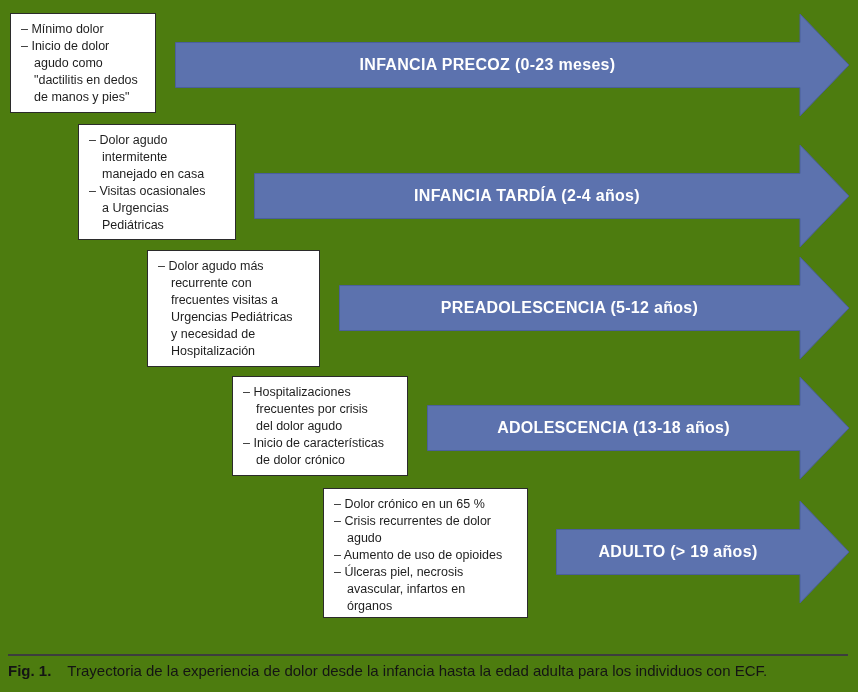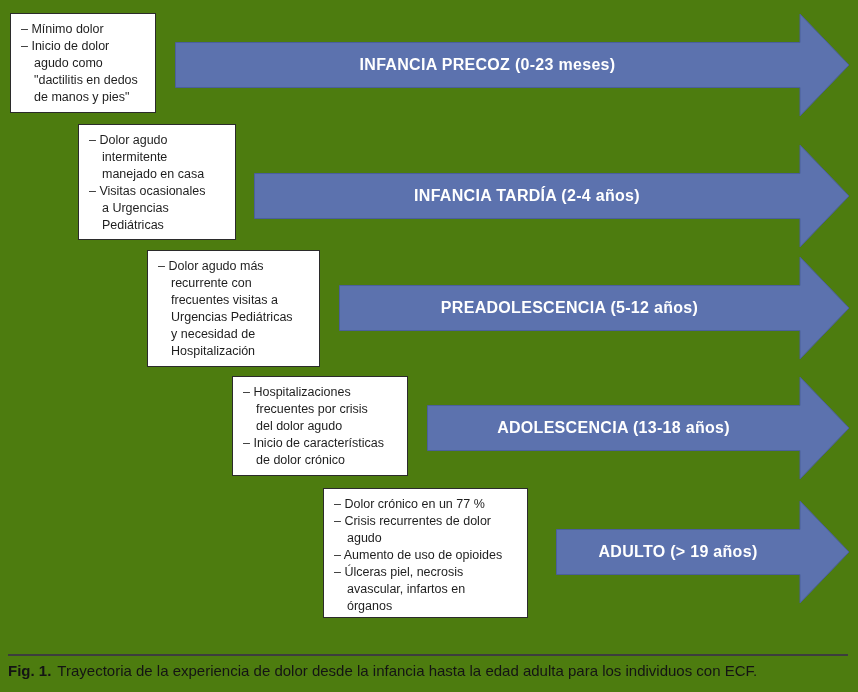--- a/index.html
+++ b/index.html
@@ -70,21 +70,21 @@
   .caption {
     position: absolute;
     left: 8px;
     top: 661px;
     font-size: 15px;
     line-height: 19px;
     color: #141414;
   }
   .caption .fig-label {
     font-weight: bold;
-    margin-right: 6px;
+    margin-right: 16px;
   }
 </style>
 </head>
 <body>
 
 <div class="figure">
 
   <div class="note-box" style="left:10px; top:13px; width:146px; height:100px;">
     <div class="bullet">– Mínimo dolor</div>
     <div class="bullet">– Inicio de dolor
@@ -137,21 +137,21 @@
 de dolor crónico</div>
   </div>
   <div class="arrow" style="left:427px; top:376px; width:423px;">
     <svg width="423" height="104" viewBox="0 0 423 104">
       <polygon points="0.5,29.5 373,29.5 373,1 422,52 373,103 373,74.5 0.5,74.5"></polygon>
     </svg>
     <span class="arrow-label" style="width:373px;">ADOLESCENCIA (13-18 años)</span>
   </div>
 
   <div class="note-box" style="left:323px; top:488px; width:205px; height:130px;">
-    <div class="bullet">– Dolor crónico en un 77 %</div>
+    <div class="bullet">– Dolor crónico en un 65 %</div>
     <div class="bullet">– Crisis recurrentes de dolor
 agudo</div>
     <div class="bullet">– Aumento de uso de opioides</div>
     <div class="bullet">– Úlceras piel, necrosis
 avascular, infartos en
 órganos</div>
   </div>
   <div class="arrow" style="left:556px; top:500px; width:294px;">
     <svg width="294" height="104" viewBox="0 0 294 104">
       <polygon points="0.5,29.5 244,29.5 244,1 293,52 244,103 244,74.5 0.5,74.5"></polygon>

